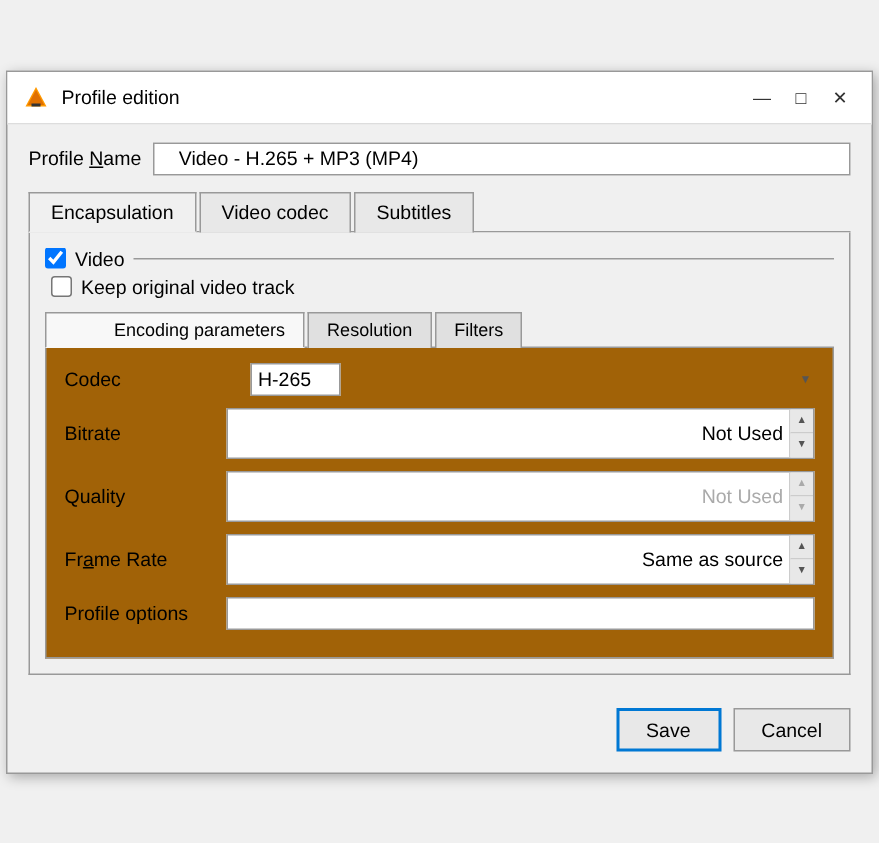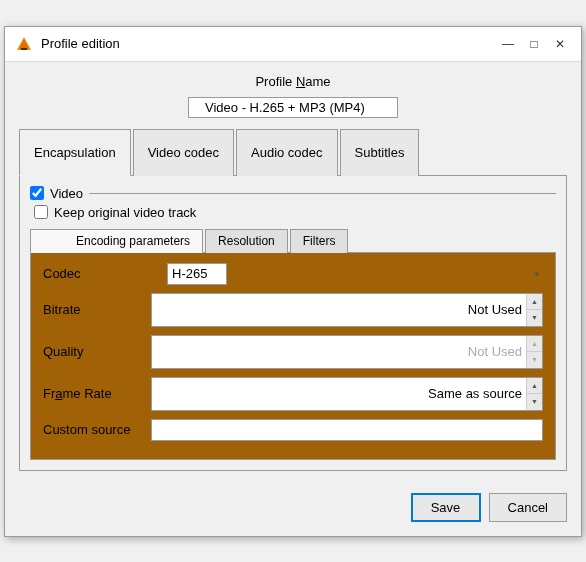--- a/index.html
+++ b/index.html
@@ -58,21 +58,20 @@
     }
 
     .content {
       padding: 12px 14px;
     }
     .profile-name-row {
       display: flex;
       align-items: center;
       margin-bottom: 10px;
       gap: 8px;
-      flex-direction: column;
     }
     .profile-name-label {
       font-size: 13px;
       white-space: nowrap;
     }
     .profile-name-label u { text-decoration: underline; }
     .profile-name-input {
       flex: 1;
       height: 22px;
       border: 1px solid #999;
@@ -82,21 +81,21 @@
       background: white;
     }
 
     
     .tab-bar {
       display: flex;
       border-bottom: 1px solid #999;
       margin-bottom: 0;
     }
     .tab {
-      padding: 15px 14px;
+      padding: 5px 14px;
       border: 1px solid #999;
       border-bottom: none;
       background: #e8e8e8;
       cursor: pointer;
       font-size: 13px;
       margin-right: 2px;
       position: relative;
       bottom: -1px;
     }
     .tab.active {
@@ -344,21 +343,20 @@
     <div class="profile-name-row">
       <label class="profile-name-label">
         Profile <u>N</u>ame
       </label>
       <input type="text" class="profile-name-input" value="Video - H.265 + MP3 (MP4)" style="">
     </div>
 
     <div class="tab-bar">
       <div class="tab active">Encapsulation</div>
       <div class="tab">Video codec</div>
-      <div class="tab">Audio codec</div>
       <div class="tab">Subtitles</div>
     </div>
 
     <div class="panel">
 
       <div class="video-section">
         <div class="checkbox-row">
           <div class="checkbox-label-main">
             <input type="checkbox" checked="" style="">
             <span>Video</span>
@@ -425,21 +423,21 @@
               <input type="text" class="spinbox-input" value="Same as source" style="">
               <div class="spinbox-arrows">
                 <button class="spinbox-up">▲</button>
                 <button class="spinbox-down">▼</button>
               </div>
             </div>
           </div>
         </div>
 
         <div class="form-row">
-          <span class="form-label">Custom source</span>
+          <span class="form-label">Profile options</span>
           <div class="form-control-wrap">
             <input type="text" class="text-input" value="" style="">
           </div>
         </div>
       </div>
     </div>
   </div>
 
   <div class="footer">
     <button class="btn btn-primary">Save</button>

